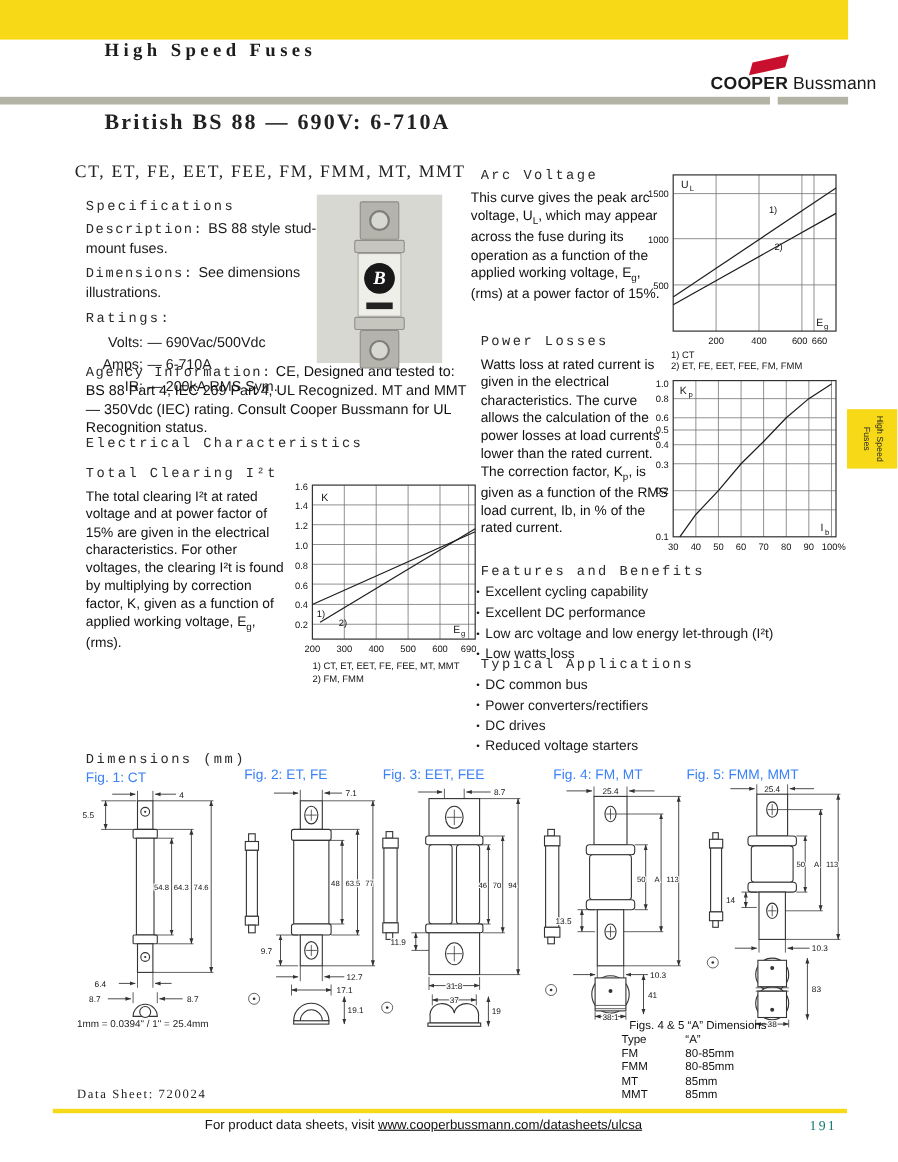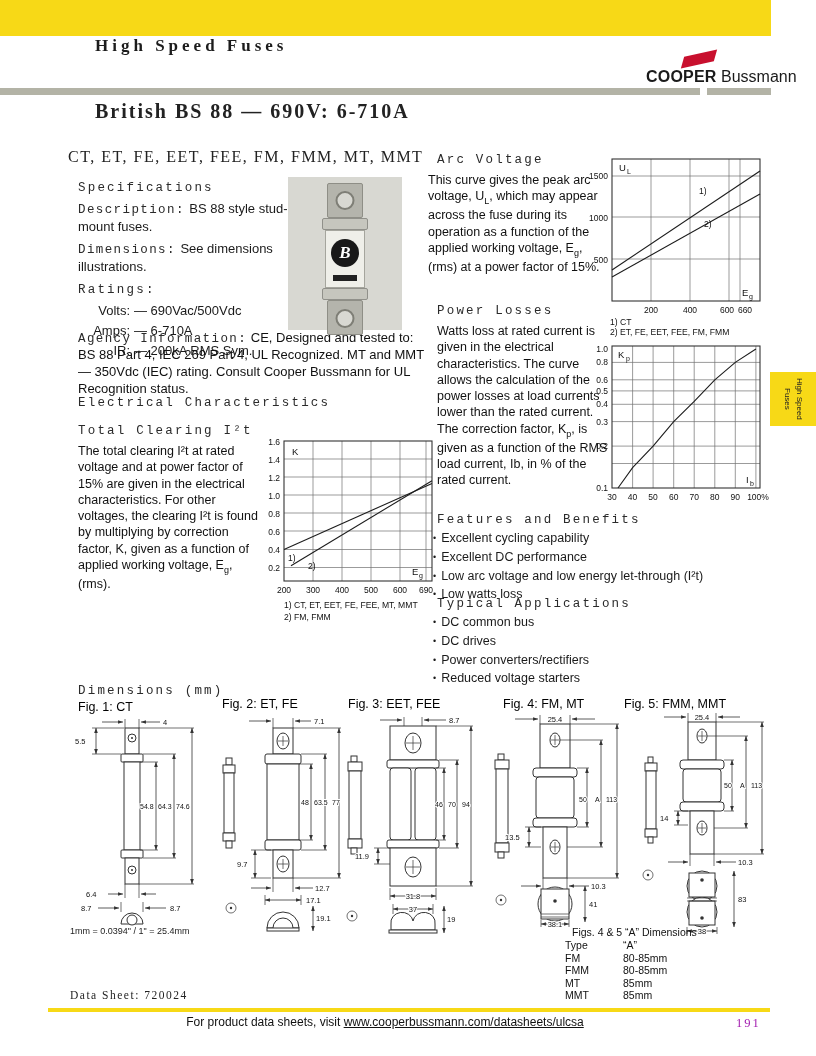--- a/index.html
+++ b/index.html
@@ -56,32 +56,32 @@
   .serie{fill:none;stroke:#1c1c1c;stroke-width:1.1;}
   .ct{font-size:8.5px;fill:#111;}
   .cl{font-size:8.6px;fill:#111;}
   .cax{font-size:9.5px;fill:#111;}
   .caxs{font-size:7px;fill:#111;}
   .part{fill:#fff;stroke:#333;stroke-width:1;}
   .dim{stroke:#333;stroke-width:.8;fill:none;}
   .ext{stroke:#333;stroke-width:.7;fill:none;}
   .dt{font-size:7.5px;fill:#111;paint-order:stroke;stroke:#fff;stroke-width:2px;}
   .dt7{font-size:7px;fill:#111;paint-order:stroke;stroke:#fff;stroke-width:2px;}
-  .figlab{position:absolute;font-size:12.5px;color:#000000;}
+  .figlab{position:absolute;font-size:12.5px;color:#3b82f6;}
   
   .atable{position:absolute;left:565px;top:926px;font-size:10.5px;color:#111;line-height:1.18;}
   .atable .tt{margin-left:7px;margin-bottom:1px;}
   .atable .r{display:flex;}
   .atable .c1{width:58px;}
   
   .ds{position:absolute;left:70px;top:989px;font-family:"Liberation Serif",serif;font-size:11.5px;letter-spacing:1.5px;color:#222;}
   .yrule{position:absolute;left:48px;top:1008px;width:722px;height:4px;background:#F7D917;}
   .f-line{position:absolute;left:0;top:1015px;width:770px;text-align:center;font-size:12px;color:#111;}
   .f-line a{color:#111;}
-  .pageno{position:absolute;left:736px;top:1016px;font-family:"Liberation Serif",serif;font-size:12.5px;letter-spacing:2px;color:#a21caf;}
+  .pageno{position:absolute;left:736px;top:1016px;font-family:"Liberation Serif",serif;font-size:12.5px;letter-spacing:2px;color:#0f766e;}
 </style>
 </head>
 <body>
 
 <div id="page">
 
   <svg width="0" height="0" style="position:absolute">
     <defs>
       <marker id="ar" viewBox="0 0 10 10" refX="9.5" refY="5" markerWidth="6.5" markerHeight="6.5" orient="auto-start-reverse">
         <path d="M0,1.5 L10,5 L0,8.5 z" fill="#333"></path>
@@ -268,22 +268,22 @@
   <div class="abs sh" style="left:437px;top:513px;">Features and Benefits</div>
   <ul class="bullets abs" style="left:433px;top:528px;width:340px;">
     <li>Excellent cycling capability</li>
     <li>Excellent DC performance</li>
     <li>Low arc voltage and low energy let-through (I²t)</li>
     <li>Low watts loss</li>
   </ul>
   <div class="abs sh" style="left:437px;top:597px;">Typical Applications</div>
   <ul class="bullets abs" style="left:433px;top:612px;width:340px;">
     <li>DC common bus</li>
+    <li>Power converters/rectifiers</li>
     <li>DC drives</li>
-    <li>Power converters/rectifiers</li>
     <li>Reduced voltage starters</li>
   </ul>
 
   <div class="side-tab">
     <div class="vt">
       <div>High Speed</div>
       <div>Fuses</div>
     </div>
   </div>
 

